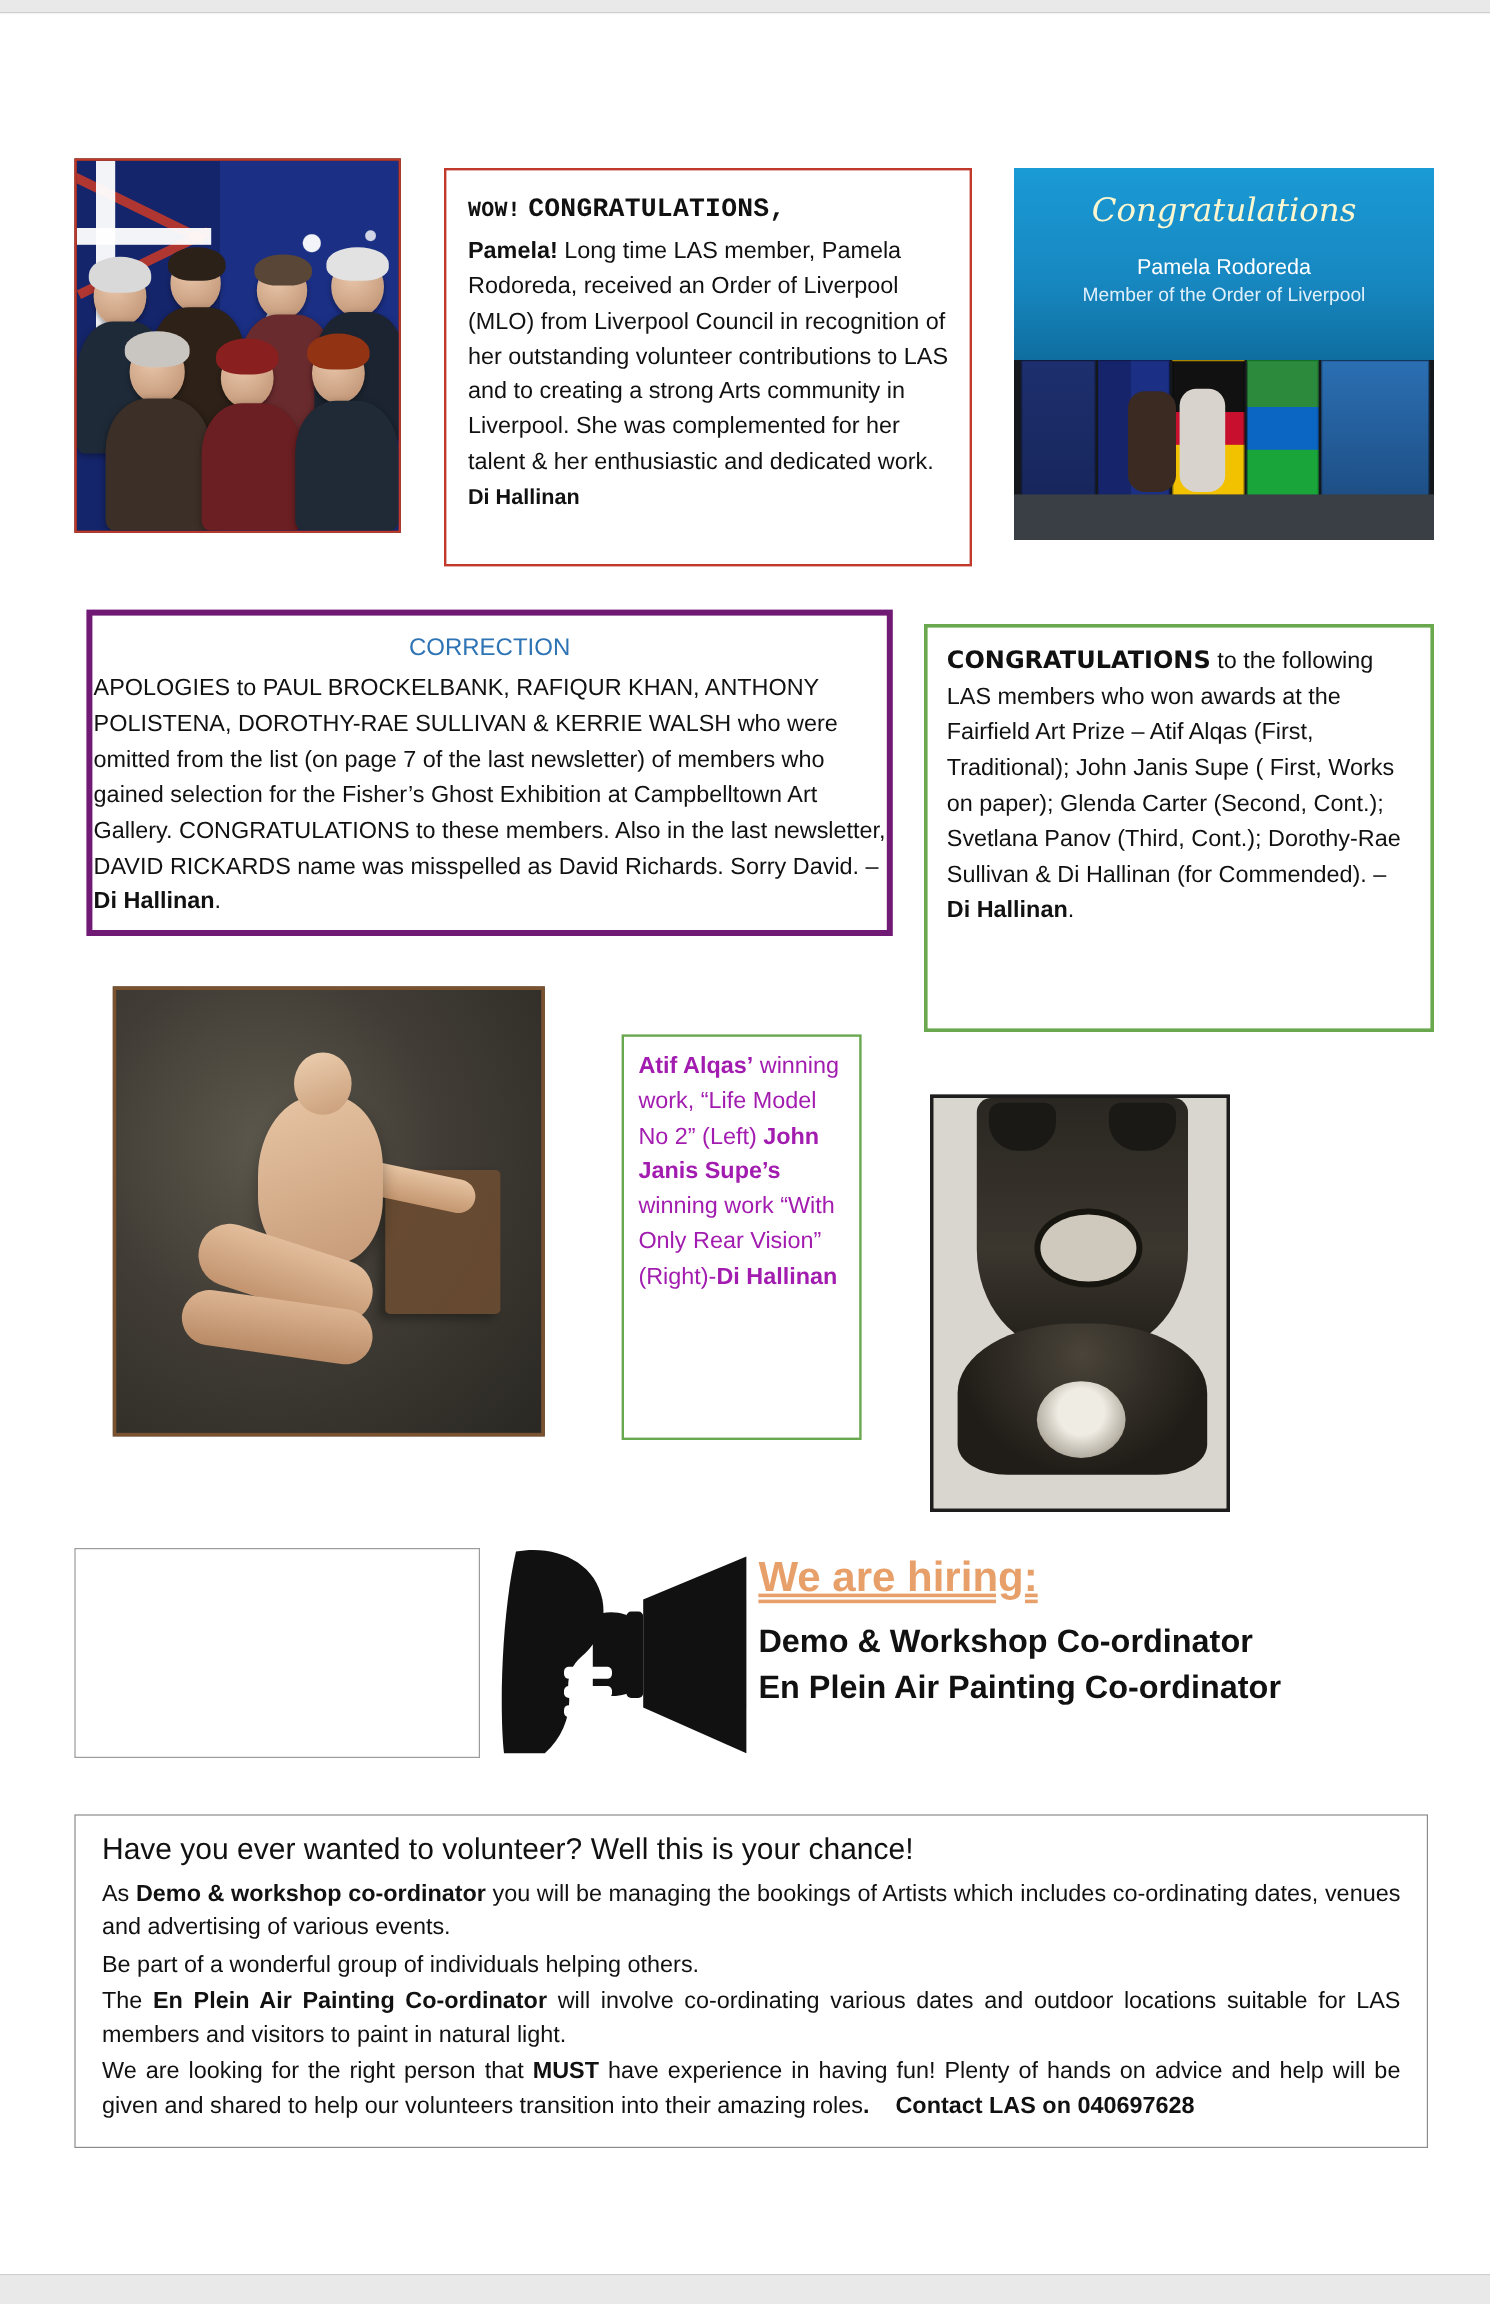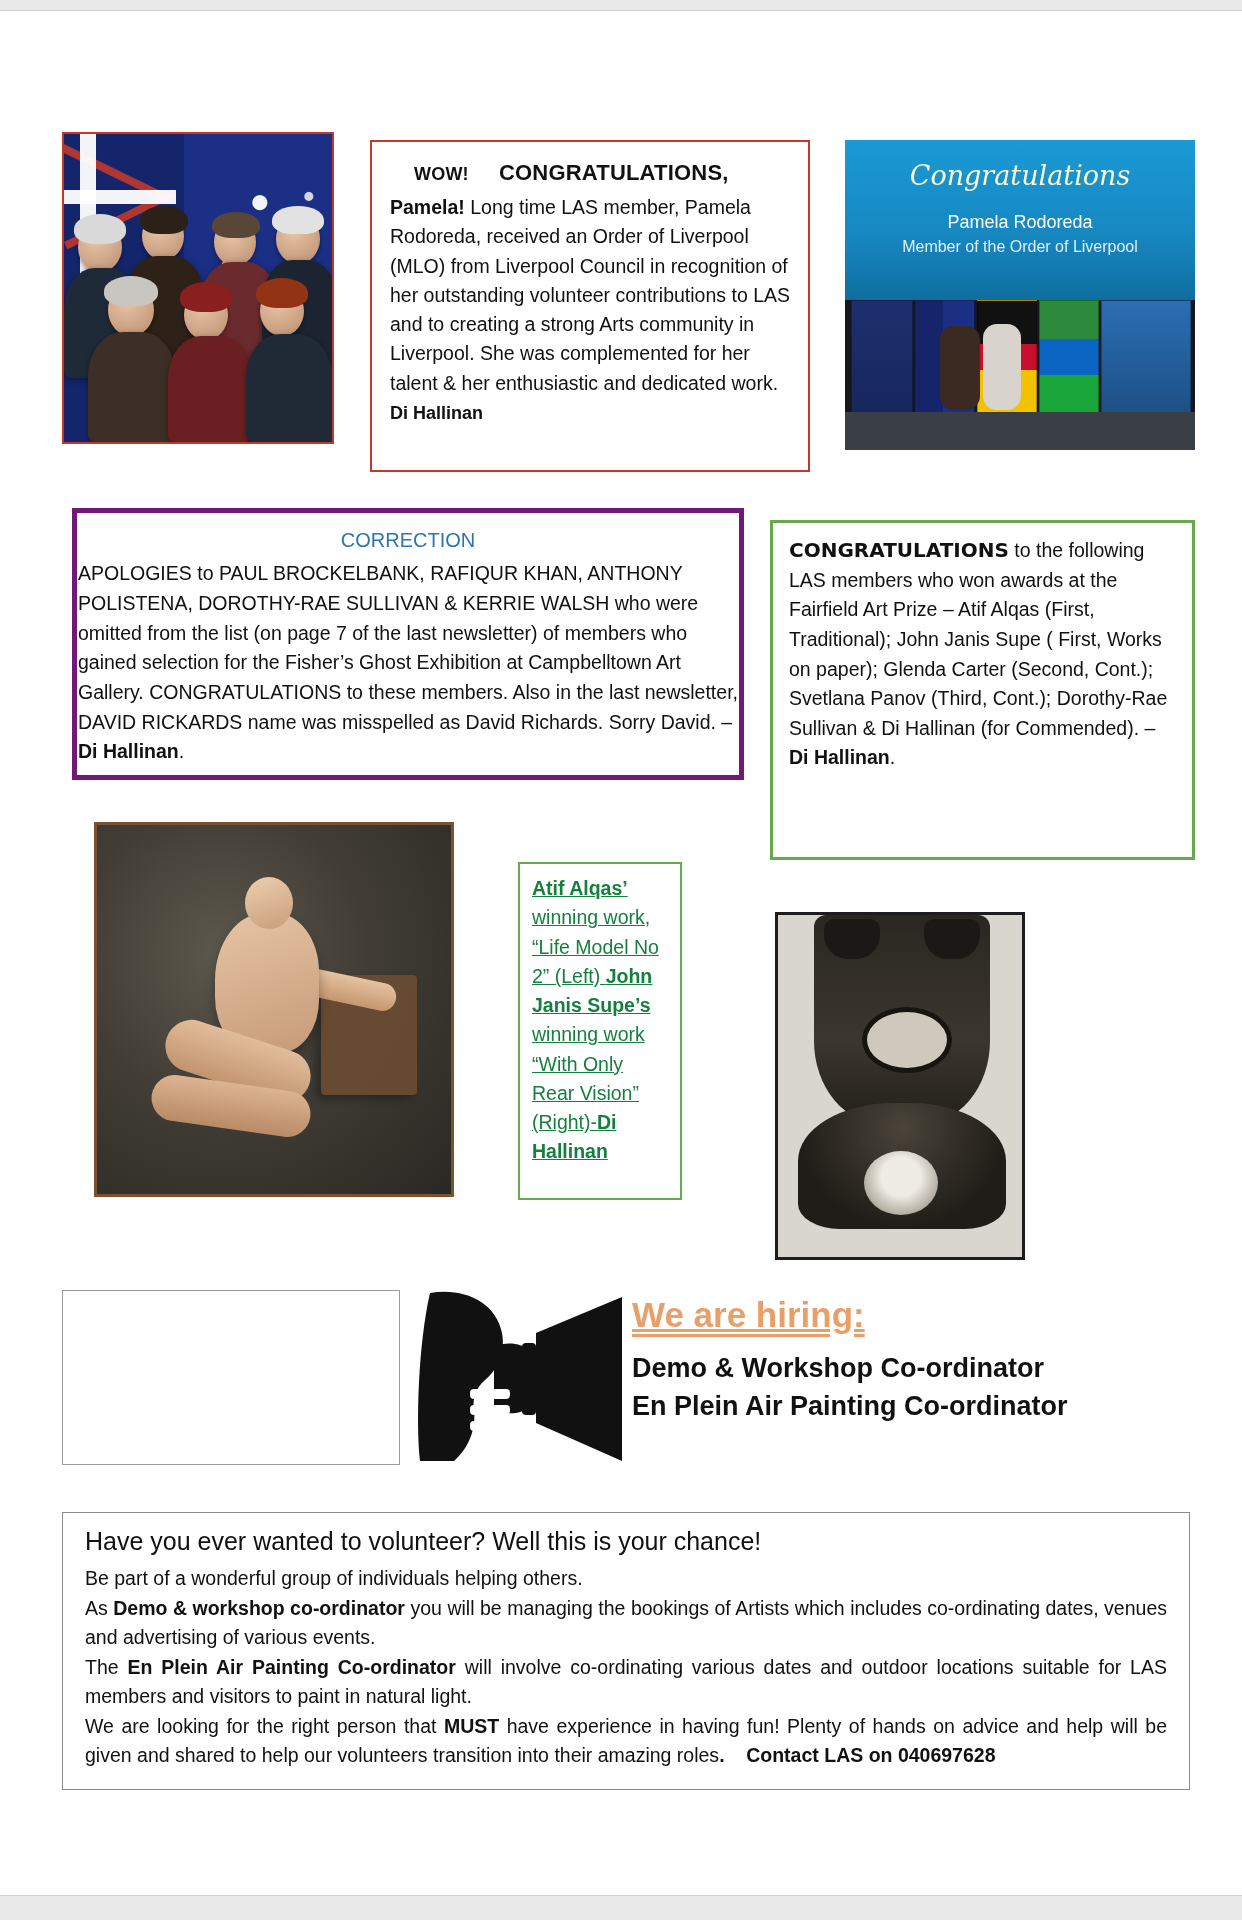--- a/index.html
+++ b/index.html
@@ -92,24 +92,23 @@
     left: 370px; top: 140px;
     width: 440px; height: 332px;
     border: 2px solid #c0392b;
     box-sizing: border-box;
     padding: 14px 16px 10px 18px;
     font-size: 19.5px;
     line-height: 1.5;
     color: #111;
   }
   .hand-style {
-    font-family: Liberation Sans, sans-serif;
+    font-family: Liberation Mono, monospace;
     font-weight: 700;
     letter-spacing: .2px;
-    margin-left: 24px;
   }
   .wow-line {
     font-size: 22px;
     margin-bottom: 4px;
   }
   .wow-small { font-size: 18px; }
   .bold { font-weight: 700; margin-top: 44px; }
 
   
   .photo-stage {
@@ -227,28 +226,27 @@
   .pp-arm {
     position: absolute; left: 196px; top: 150px; width: 104px; height: 28px;
     background: linear-gradient(180deg,#e6c3a2,#c3966f);
     border-radius: 20px; transform: rotate(12deg);
   }
 
   
   .box-caption {
     position: absolute;
     left: 518px; top: 862px;
-    width: 164px; height: 338px;
+    width: 200px; height: 338px;
     border: 2px solid #6aa84f;
     box-sizing: border-box;
     padding: 10px 10px 8px 12px;
     font-size: 19.5px;
     line-height: 1.5;
-    color: #15803d;
-    text-decoration: underline;
+    color: #a21caf;
   }
 
   
   .photo-print {
     position: absolute;
     left: 775px; top: 912px;
     width: 250px; height: 348px;
     border: 3px solid #1d1d1d;
     box-sizing: border-box;
     overflow: hidden;
@@ -475,20 +473,20 @@
   </div>
 
   <div class="hiring-block">
     <div class="hiring-title">We are hiring:</div>
     <div class="hiring-role">Demo &amp; Workshop Co-ordinator</div>
     <div class="hiring-role">En Plein Air Painting Co-ordinator</div>
   </div>
 
   <div class="box-volunteer">
     <div class="vol-head">Have you ever wanted to volunteer? Well this is your chance!</div>
+    <p class="vol-p"><span>As </span><span class="bold">Demo &amp; workshop co-ordinator</span><span> you will be managing the bookings of Artists which includes co-ordinating dates, venues and advertising of various events.</span></p>
     <p class="vol-p">Be part of a wonderful group of individuals helping others.</p>
-    <p class="vol-p"><span>As </span><span class="bold">Demo &amp; workshop co-ordinator</span><span> you will be managing the bookings of Artists which includes co-ordinating dates, venues and advertising of various events.</span></p>
     <p class="vol-p"><span>The </span><span class="bold">En Plein Air Painting Co-ordinator</span><span> will involve co-ordinating various dates and outdoor locations suitable for LAS members and visitors to paint in natural light.</span></p>
     <p class="vol-p"><span>We are looking for the right person that </span><span class="bold">MUST</span><span> have experience in having fun! Plenty of hands on advice and help will be given and shared to help our volunteers transition into their amazing roles</span><span class="bold">.</span>&nbsp;&nbsp;&nbsp;&nbsp;<span class="vol-contact">Contact LAS on 040697628</span></p>
   </div>
 
   <div class="bottom-strip"></div>
 </div>
 
 </body></html>

